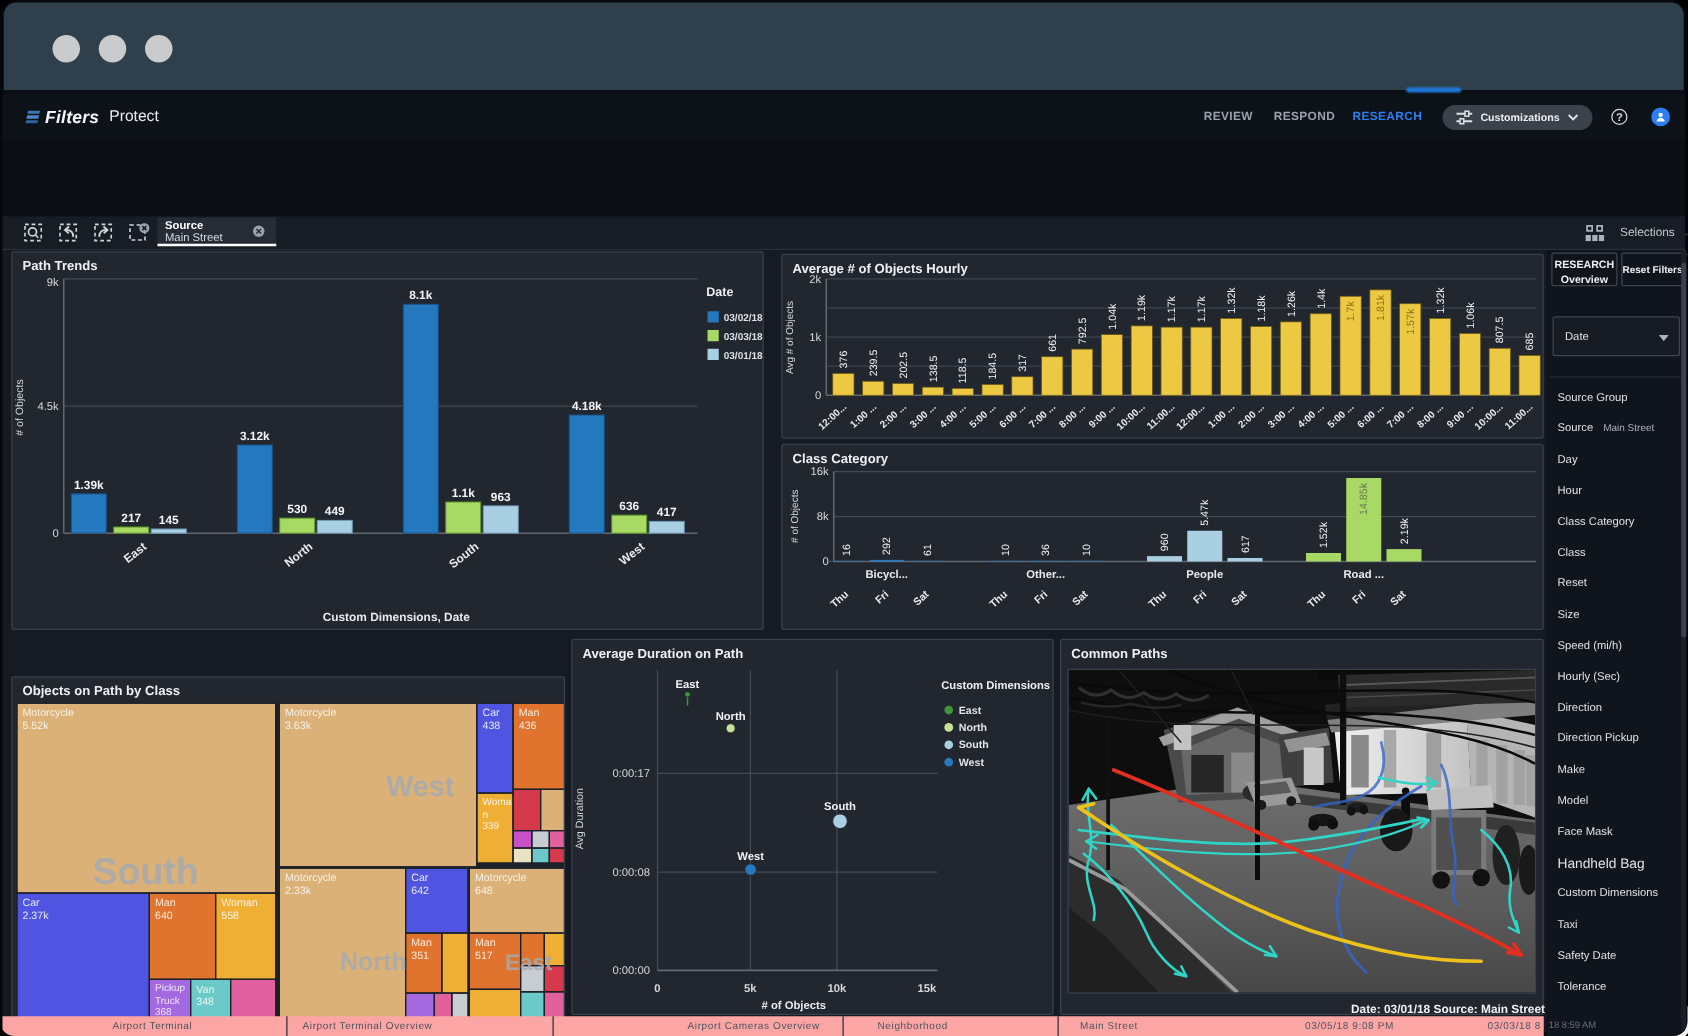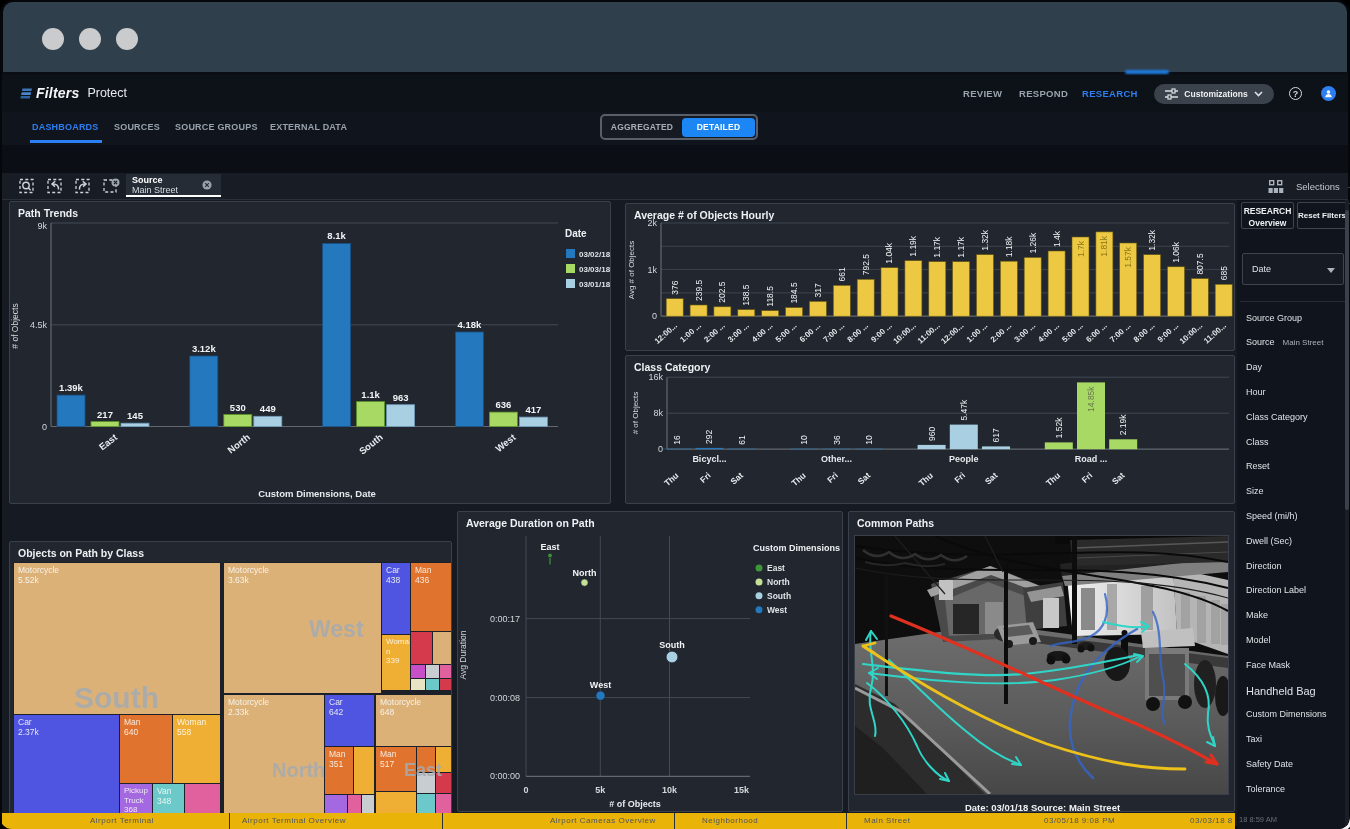--- a/index.html
+++ b/index.html
@@ -62,31 +62,20 @@
       <svg width="9" height="6" viewBox="0 0 9 6" style="margin-left:6px">
           <path d="M1 1l3.5 3.5L8 1" stroke="#dde1e5" stroke-width="1.6" fill="none"></path>
         </svg>
     </div>
     <div style="position:absolute;left:1287px;top:12px;width:13px;height:13px;border-radius:50%;border:1.3px solid #d6dade;color:#d6dade;font-size:9px;font-weight:700;display:flex;align-items:center;justify-content:center">?</div>
     <div style="position:absolute;left:1319px;top:11px;width:15px;height:15px;border-radius:50%;background:#2d7ef0;display:flex;align-items:center;justify-content:center">
       <svg width="9" height="9" viewBox="0 0 12 12">
           <circle cx="6" cy="4" r="2.3" fill="#fff"></circle>
           <path d="M1.5 11c.5-3 2.5-4.2 4.5-4.2S10 8 10.5 11z" fill="#fff"></path>
         </svg>
-    </div>
-  </div>
-  <div id="nav2">
-    <div class="n2" style="left:30px;color:#2d7ef0">DASHBOARDS</div>
-    <div style="position:absolute;left:28px;top:28px;width:72px;height:2.5px;background:#2d7ef0"></div>
-    <div class="n2" style="left:112px">SOURCES</div>
-    <div class="n2" style="left:173px">SOURCE GROUPS</div>
-    <div class="n2" style="left:268px">EXTERNAL DATA</div>
-    <div style="position:absolute;left:598px;top:2px;width:158px;height:26px;background:#161b23;border:2px solid #595f68;border-radius:5px;display:flex;align-items:center;">
-      <span style="flex:1;text-align:center;font-size:8.5px;font-weight:700;letter-spacing:.2px;color:#a7aeb8">AGGREGATED</span>
-      <span style="width:73px;height:19px;margin-right:1px;background:#1d86f5;border-radius:4px;display:flex;align-items:center;justify-content:center;font-size:8.5px;font-weight:700;letter-spacing:.2px;color:#fff">DETAILED</span>
     </div>
   </div>
   <div id="nav3">
     <div style="position:absolute;left:597px;top:6px;font-size:9px;font-weight:700;letter-spacing:.3px;color:#2d7ef0">SHEET</div>
     <div style="position:absolute;left:551px;top:24px;width:128px;height:2px;background:#2d7ef0"></div>
     <svg width="9" height="6" viewBox="0 0 9 6" style="position:absolute;left:663px;top:9px">
         <path d="M1 1l3.5 3.5L8 1" stroke="#cfd4d9" stroke-width="1.6" fill="none"></path>
       </svg>
     <div style="position:absolute;left:710px;top:6px;font-size:14px;font-weight:400;letter-spacing:.3px;color:#8b939e">STORYTELLING</div>
     <div style="position:absolute;left:1136px;top:5px;width:39px;height:17px;border:1px solid #3e454f;border-radius:2px;display:flex;align-items:center;justify-content:center;gap:5px">
@@ -568,57 +557,57 @@
 <path d="M166,229 l-9,-1 M166,229 l-5,-8" stroke="#2fd6c8" stroke-width="2"></path>
 <path d="M94,245 l-9,-2 M94,245 l-4,-8" stroke="#2fd6c8" stroke-width="2"></path>
 <path d="M360,210 l-8,-4 M360,210 l-2,-9" stroke="#2fd6c8" stroke-width="2"></path>
 <path d="M14,137 l9,-5 M14,137 l8,6" stroke="#2fd6c8" stroke-width="2"></path>
 <path d="M8,110 C56,142 120,182 192,208 C252,228 292,233 330,233" stroke="#ecc21a" stroke-width="2.8"></path>
 <path d="M8,110 l12,-3 M8,110 l11,7" stroke="#ecc21a" stroke-width="2.8"></path>
 <path d="M36,80 C120,114 200,153 258,178 C300,195 344,218 362,228" stroke="#e03020" stroke-width="3.2"></path>
 <path d="M362,228 l-11,-2 M362,228 l-6,-9" stroke="#e03020" stroke-width="3"></path>
 </g>
 </svg>
-<div style="position:absolute;left:0;width:387px;top:290px;text-align:center;font-size:9.5px;font-weight:bold;color:#f0f2f4">Date: 03/01/18 Source: Main Street</div>
+<div style="position:absolute;left:0;width:387px;top:290px;text-align:right;font-size:9.5px;font-weight:bold;color:#f0f2f4">Date: 03/01/18 Source: Main Street</div>
 </div>
 <div style="position:absolute;left:1237px;top:200px;width:111px;height:629px;background:#10141c">
 <div style="position:absolute;left:4px;top:2px;width:53px;height:27px;border:1px solid #3e454f;border-radius:2px;text-align:center;font-size:8.5px;font-weight:bold;color:#eef1f4;line-height:12px;padding-top:2px">RESEARCH<br>Overview</div>
 <div style="position:absolute;left:60px;top:2px;width:50px;height:27px;border:1px solid #3e454f;border-radius:2px;display:flex;align-items:center;justify-content:center;font-size:8px;font-weight:bold;color:#eef1f4;white-space:nowrap">Reset Filters</div>
 <div style="position:absolute;left:5px;top:53px;width:102px;height:32px;border:1px solid #3e454f;border-radius:2px;background:#161b23">
 <span style="position:absolute;left:9px;top:10px;font-size:9px;color:#dfe3e7">Date</span>
 <svg width="8" height="5" viewBox="0 0 8 5" style="position:absolute;right:8px;top:14px">
           <path d="M0 0h8L4 5z" fill="#aab2bd"></path>
         </svg>
 </div>
 <div style="position:absolute;left:3px;top:101px;width:105px;height:1px;background:#262c35"></div>
 <div style="position:absolute;left:9px;top:112.5px;font-size:9px;color:#dfe3e7;white-space:nowrap">Source Group</div>
 <div style="position:absolute;left:9px;top:137.3px;font-size:9px;color:#dfe3e7;white-space:nowrap">Source<span style="font-size:8px;color:#aab2bd;margin-left:8px">Main Street</span></div>
 <div style="position:absolute;left:9px;top:162.1px;font-size:9px;color:#dfe3e7;white-space:nowrap">Day</div>
 <div style="position:absolute;left:9px;top:186.9px;font-size:9px;color:#dfe3e7;white-space:nowrap">Hour</div>
 <div style="position:absolute;left:9px;top:211.7px;font-size:9px;color:#dfe3e7;white-space:nowrap">Class Category</div>
 <div style="position:absolute;left:9px;top:236.5px;font-size:9px;color:#dfe3e7;white-space:nowrap">Class</div>
 <div style="position:absolute;left:9px;top:261.3px;font-size:9px;color:#dfe3e7;white-space:nowrap">Reset</div>
 <div style="position:absolute;left:9px;top:286.1px;font-size:9px;color:#dfe3e7;white-space:nowrap">Size</div>
 <div style="position:absolute;left:9px;top:310.9px;font-size:9px;color:#dfe3e7;white-space:nowrap">Speed (mi/h)</div>
-<div style="position:absolute;left:9px;top:335.7px;font-size:9px;color:#dfe3e7;white-space:nowrap">Dwell (Sec)</div>
+<div style="position:absolute;left:9px;top:335.7px;font-size:9px;color:#dfe3e7;white-space:nowrap">Hourly (Sec)</div>
 <div style="position:absolute;left:9px;top:360.5px;font-size:9px;color:#dfe3e7;white-space:nowrap">Direction</div>
-<div style="position:absolute;left:9px;top:385.3px;font-size:9px;color:#dfe3e7;white-space:nowrap">Direction Label</div>
+<div style="position:absolute;left:9px;top:385.3px;font-size:9px;color:#dfe3e7;white-space:nowrap">Direction Pickup</div>
 <div style="position:absolute;left:9px;top:410.1px;font-size:9px;color:#dfe3e7;white-space:nowrap">Make</div>
 <div style="position:absolute;left:9px;top:434.9px;font-size:9px;color:#dfe3e7;white-space:nowrap">Model</div>
 <div style="position:absolute;left:9px;top:459.7px;font-size:9px;color:#dfe3e7;white-space:nowrap">Face Mask</div>
 <div style="position:absolute;left:9px;top:484.5px;font-size:11px;color:#dfe3e7;white-space:nowrap">Handheld Bag</div>
 <div style="position:absolute;left:9px;top:509.3px;font-size:9px;color:#dfe3e7;white-space:nowrap">Custom Dimensions</div>
 <div style="position:absolute;left:9px;top:534.1px;font-size:9px;color:#dfe3e7;white-space:nowrap">Taxi</div>
 <div style="position:absolute;left:9px;top:558.9px;font-size:9px;color:#dfe3e7;white-space:nowrap">Safety Date</div>
 <div style="position:absolute;left:9px;top:583.7px;font-size:9px;color:#dfe3e7;white-space:nowrap">Tolerance</div>
 <div style="position:absolute;left:2px;top:615px;font-size:7.5px;color:#6a7078">18 8:59 AM</div>
 </div>
 <div style="position:absolute;left:1345px;top:200px;width:4px;height:629px;background:#1a1f27"></div>
 <div style="position:absolute;left:1345px;top:210px;width:4px;height:300px;background:#3a414b;border-radius:2px"></div>
-<div style="position:absolute;left:2px;top:813px;width:1233px;height:16px;background:#eab308">
+<div style="position:absolute;left:2px;top:813px;width:1233px;height:16px;background:#fca5a5">
 <div style="position:absolute;left:227px;top:0;width:1px;height:16px;background:#2a303a"></div>
 <div style="position:absolute;left:440px;top:0;width:1px;height:16px;background:#2a303a"></div>
 <div style="position:absolute;left:672px;top:0;width:1px;height:16px;background:#2a303a"></div>
 <div style="position:absolute;left:844px;top:0;width:1px;height:16px;background:#2a303a"></div>
 <div style="position:absolute;left:88px;top:3px;font-size:8px;letter-spacing:.5px;color:#4d545e;filter:blur(0.5px)">Airport Terminal</div>
 <div style="position:absolute;left:240px;top:3px;font-size:8px;letter-spacing:.5px;color:#4d545e;filter:blur(0.5px)">Airport Terminal Overview</div>
 <div style="position:absolute;left:548px;top:3px;font-size:8px;letter-spacing:.5px;color:#4d545e;filter:blur(0.5px)">Airport Cameras Overview</div>
 <div style="position:absolute;left:700px;top:3px;font-size:8px;letter-spacing:.5px;color:#4d545e;filter:blur(0.5px)">Neighborhood</div>
 <div style="position:absolute;left:862px;top:3px;font-size:8px;letter-spacing:.5px;color:#4d545e;filter:blur(0.5px)">Main Street</div>
 <div style="position:absolute;left:1042px;top:3px;font-size:8px;letter-spacing:.5px;color:#4d545e;filter:blur(0.5px)">03/05/18 9:08 PM</div>

